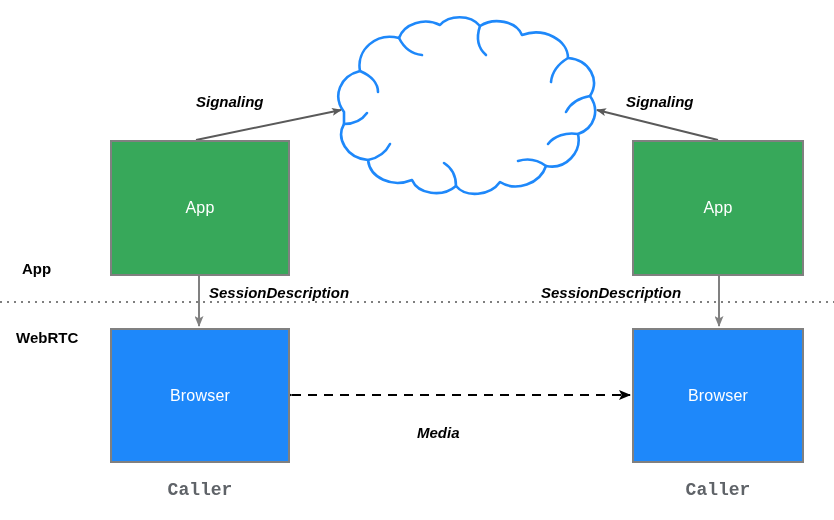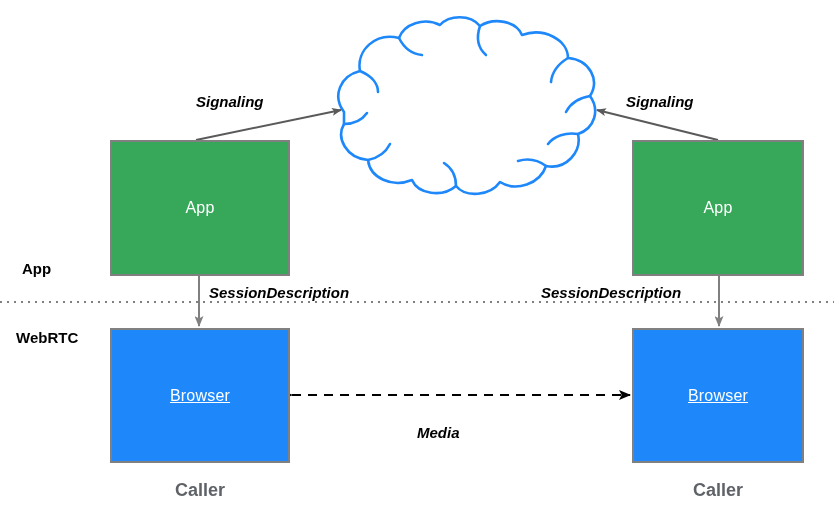--- a/index.html
+++ b/index.html
@@ -29,21 +29,21 @@
     display: flex;
     align-items: center;
     justify-content: center;
     color: #ffffff;
     font-size: 16px;
     font-family: "Liberation Sans", sans-serif;
     font-weight: normal;
     letter-spacing: 0.2px;
   }
   .app-box { background: #37a85a; }
-  .browser-box { background: #1e88fa; text-decoration: underline; }
+  .browser-box { background: #1e88fa; }
 
   .edge-label {
     position: absolute;
     font-family: "Liberation Sans", sans-serif;
     font-weight: bold;
     font-size: 15px;
     color: #000000;
     white-space: nowrap;
     line-height: 1;
     font-style: italic;
@@ -52,21 +52,21 @@
     position: absolute;
     font-family: "Liberation Sans", sans-serif;
     font-weight: bold;
     font-size: 15px;
     color: #000000;
     white-space: nowrap;
     line-height: 1;
   }
   .role-label {
     position: absolute;
-    font-family: Liberation Sans, sans-serif;
+    font-family: Liberation Mono, monospace;
     font-weight: bold;
     font-size: 18px;
     color: #5f6368;
     white-space: nowrap;
     line-height: 1;
     text-align: center;
   }
 </style>
 </head>
 <body>

